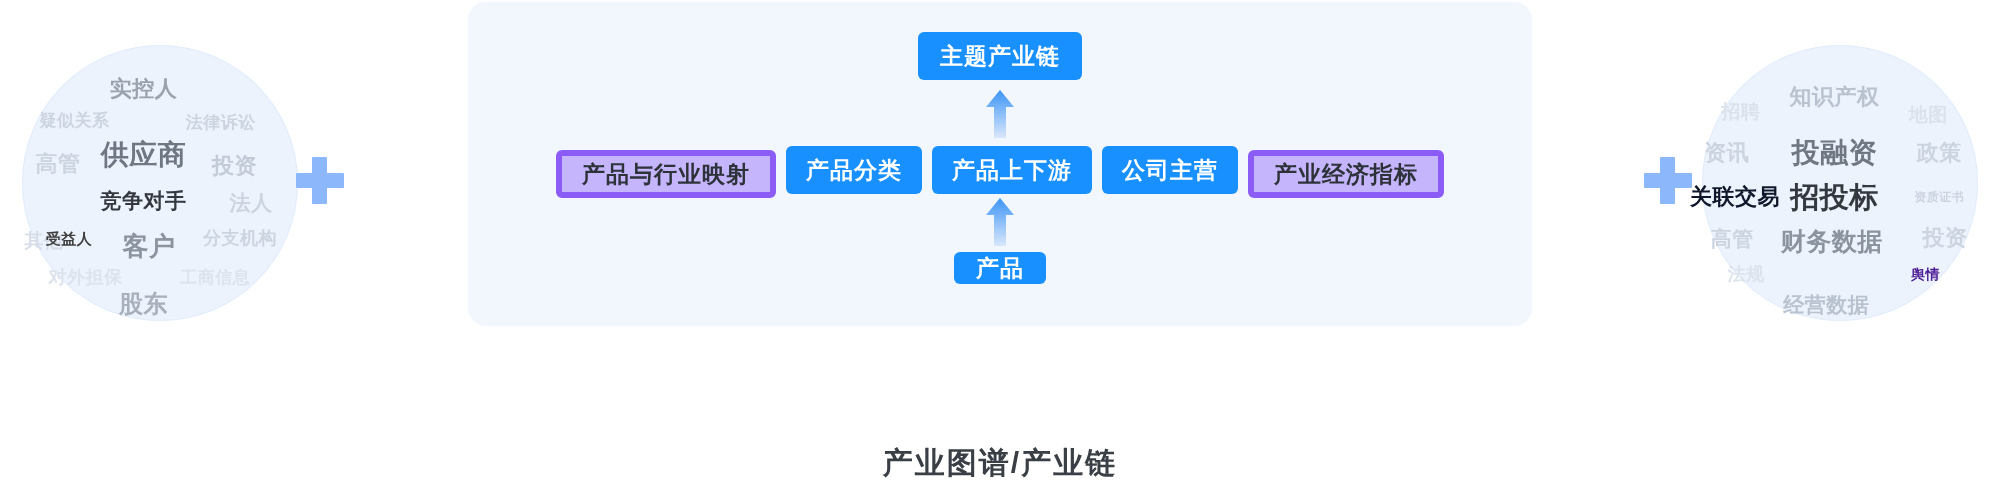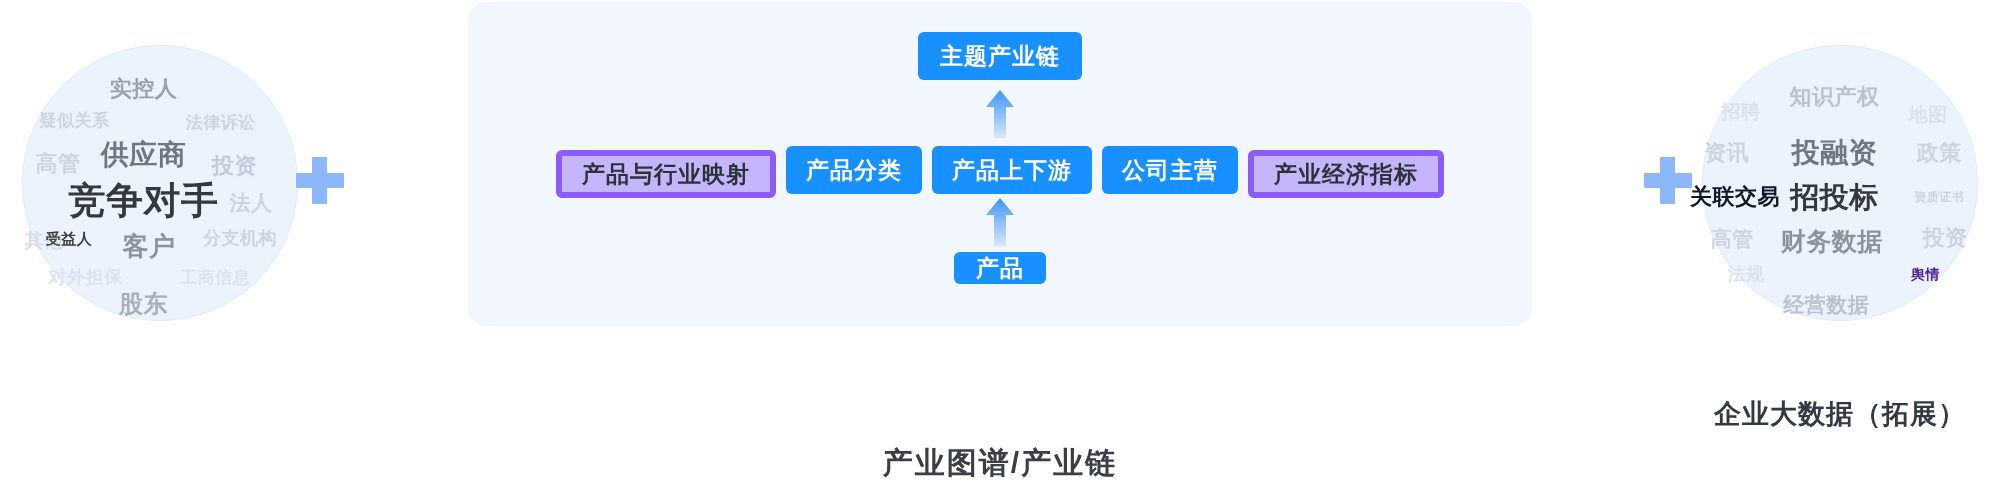--- a/index.html
+++ b/index.html
@@ -176,21 +176,21 @@
 
   <div class="cloud-group left">
     <div class="cloud-circle" id="left-cloud-circle">
         <span class="cloud-word" style="left: 44%; top: 16%; font-size: 22px; color: rgb(154, 162, 173);">实控人</span>
         <span class="cloud-word" style="left: 19%; top: 27%; font-size: 17px; color: rgb(204, 212, 224);">疑似关系</span>
         <span class="cloud-word" style="left: 72%; top: 28%; font-size: 17px; color: rgb(204, 212, 224);">法律诉讼</span>
         <span class="cloud-word" style="left: 44%; top: 40%; font-size: 28px; color: rgb(111, 119, 130);">供应商</span>
         <span class="cloud-word" style="left: 13%; top: 43%; font-size: 22px; color: rgb(204, 212, 224);">高管</span>
         <span class="cloud-word" style="left: 77%; top: 44%; font-size: 22px; color: rgb(195, 203, 216);">投资</span>
         <span class="cloud-word" style="left: 8%; top: 56%; font-size: 19px; color: rgb(214, 221, 232); margin-top: 40px;">其他</span>
-        <span class="cloud-word" style="left: 44%; top: 56%; font-size: 37px; color: rgb(52, 57, 63);">竞争对手</span>
+        <span class="cloud-word" style="left: 44%; top: 56%; font-size: 21px; color: rgb(52, 57, 63);">竞争对手</span>
         <span class="cloud-word" style="left: 83%; top: 57%; font-size: 21px; color: rgb(204, 212, 224);">法人</span>
         <span class="cloud-word" style="left: 17%; top: 70%; font-size: 15px; color: #404040;">受益人</span>
         <span class="cloud-word" style="left: 46%; top: 73%; font-size: 26px; color: rgb(139, 147, 158);">客户</span>
         <span class="cloud-word" style="left: 79%; top: 70%; font-size: 18px; color: rgb(204, 212, 224);">分支机构</span>
         <span class="cloud-word" style="left: 23%; top: 84%; font-size: 18px; color: rgb(221, 227, 237);">对外担保</span>
         <span class="cloud-word" style="left: 70%; top: 84%; font-size: 17px; color: rgb(221, 227, 237);">工商信息</span>
         <span class="cloud-word" style="left: 44%; top: 94%; font-size: 24px; color: rgb(168, 176, 187);">股东</span>
       </div>
   </div>
 
@@ -256,16 +256,15 @@
         <span class="cloud-word" style="left: 12%; top: 55%; font-size: 22px; color: #0f172a;">关联交易</span>
         <span class="cloud-word" style="left: 48%; top: 55%; font-size: 29px; color: rgb(52, 57, 63);">招投标</span>
         <span class="cloud-word" style="left: 86%; top: 55%; font-size: 12px; color: rgb(204, 212, 224);">资质证书</span>
         <span class="cloud-word" style="left: 11%; top: 70%; font-size: 21px; color: rgb(204, 212, 224);">高管</span>
         <span class="cloud-word" style="left: 47%; top: 71%; font-size: 25px; color: rgb(139, 147, 158);">财务数据</span>
         <span class="cloud-word" style="left: 88%; top: 70%; font-size: 22px; color: rgb(204, 212, 224);">投资</span>
         <span class="cloud-word" style="left: 16%; top: 83%; font-size: 18px; color: rgb(221, 227, 237);">法规</span>
         <span class="cloud-word" style="left: 81%; top: 83%; font-size: 14px; color: #4c1d95;">舆情</span>
         <span class="cloud-word" style="left: 45%; top: 94%; font-size: 21px; color: rgb(185, 194, 207);">经营数据</span>
       </div>
-    <div class="cloud-caption">企业大数据（拓展）</div>
   </div>
 
 </div>
 
 </body></html>

